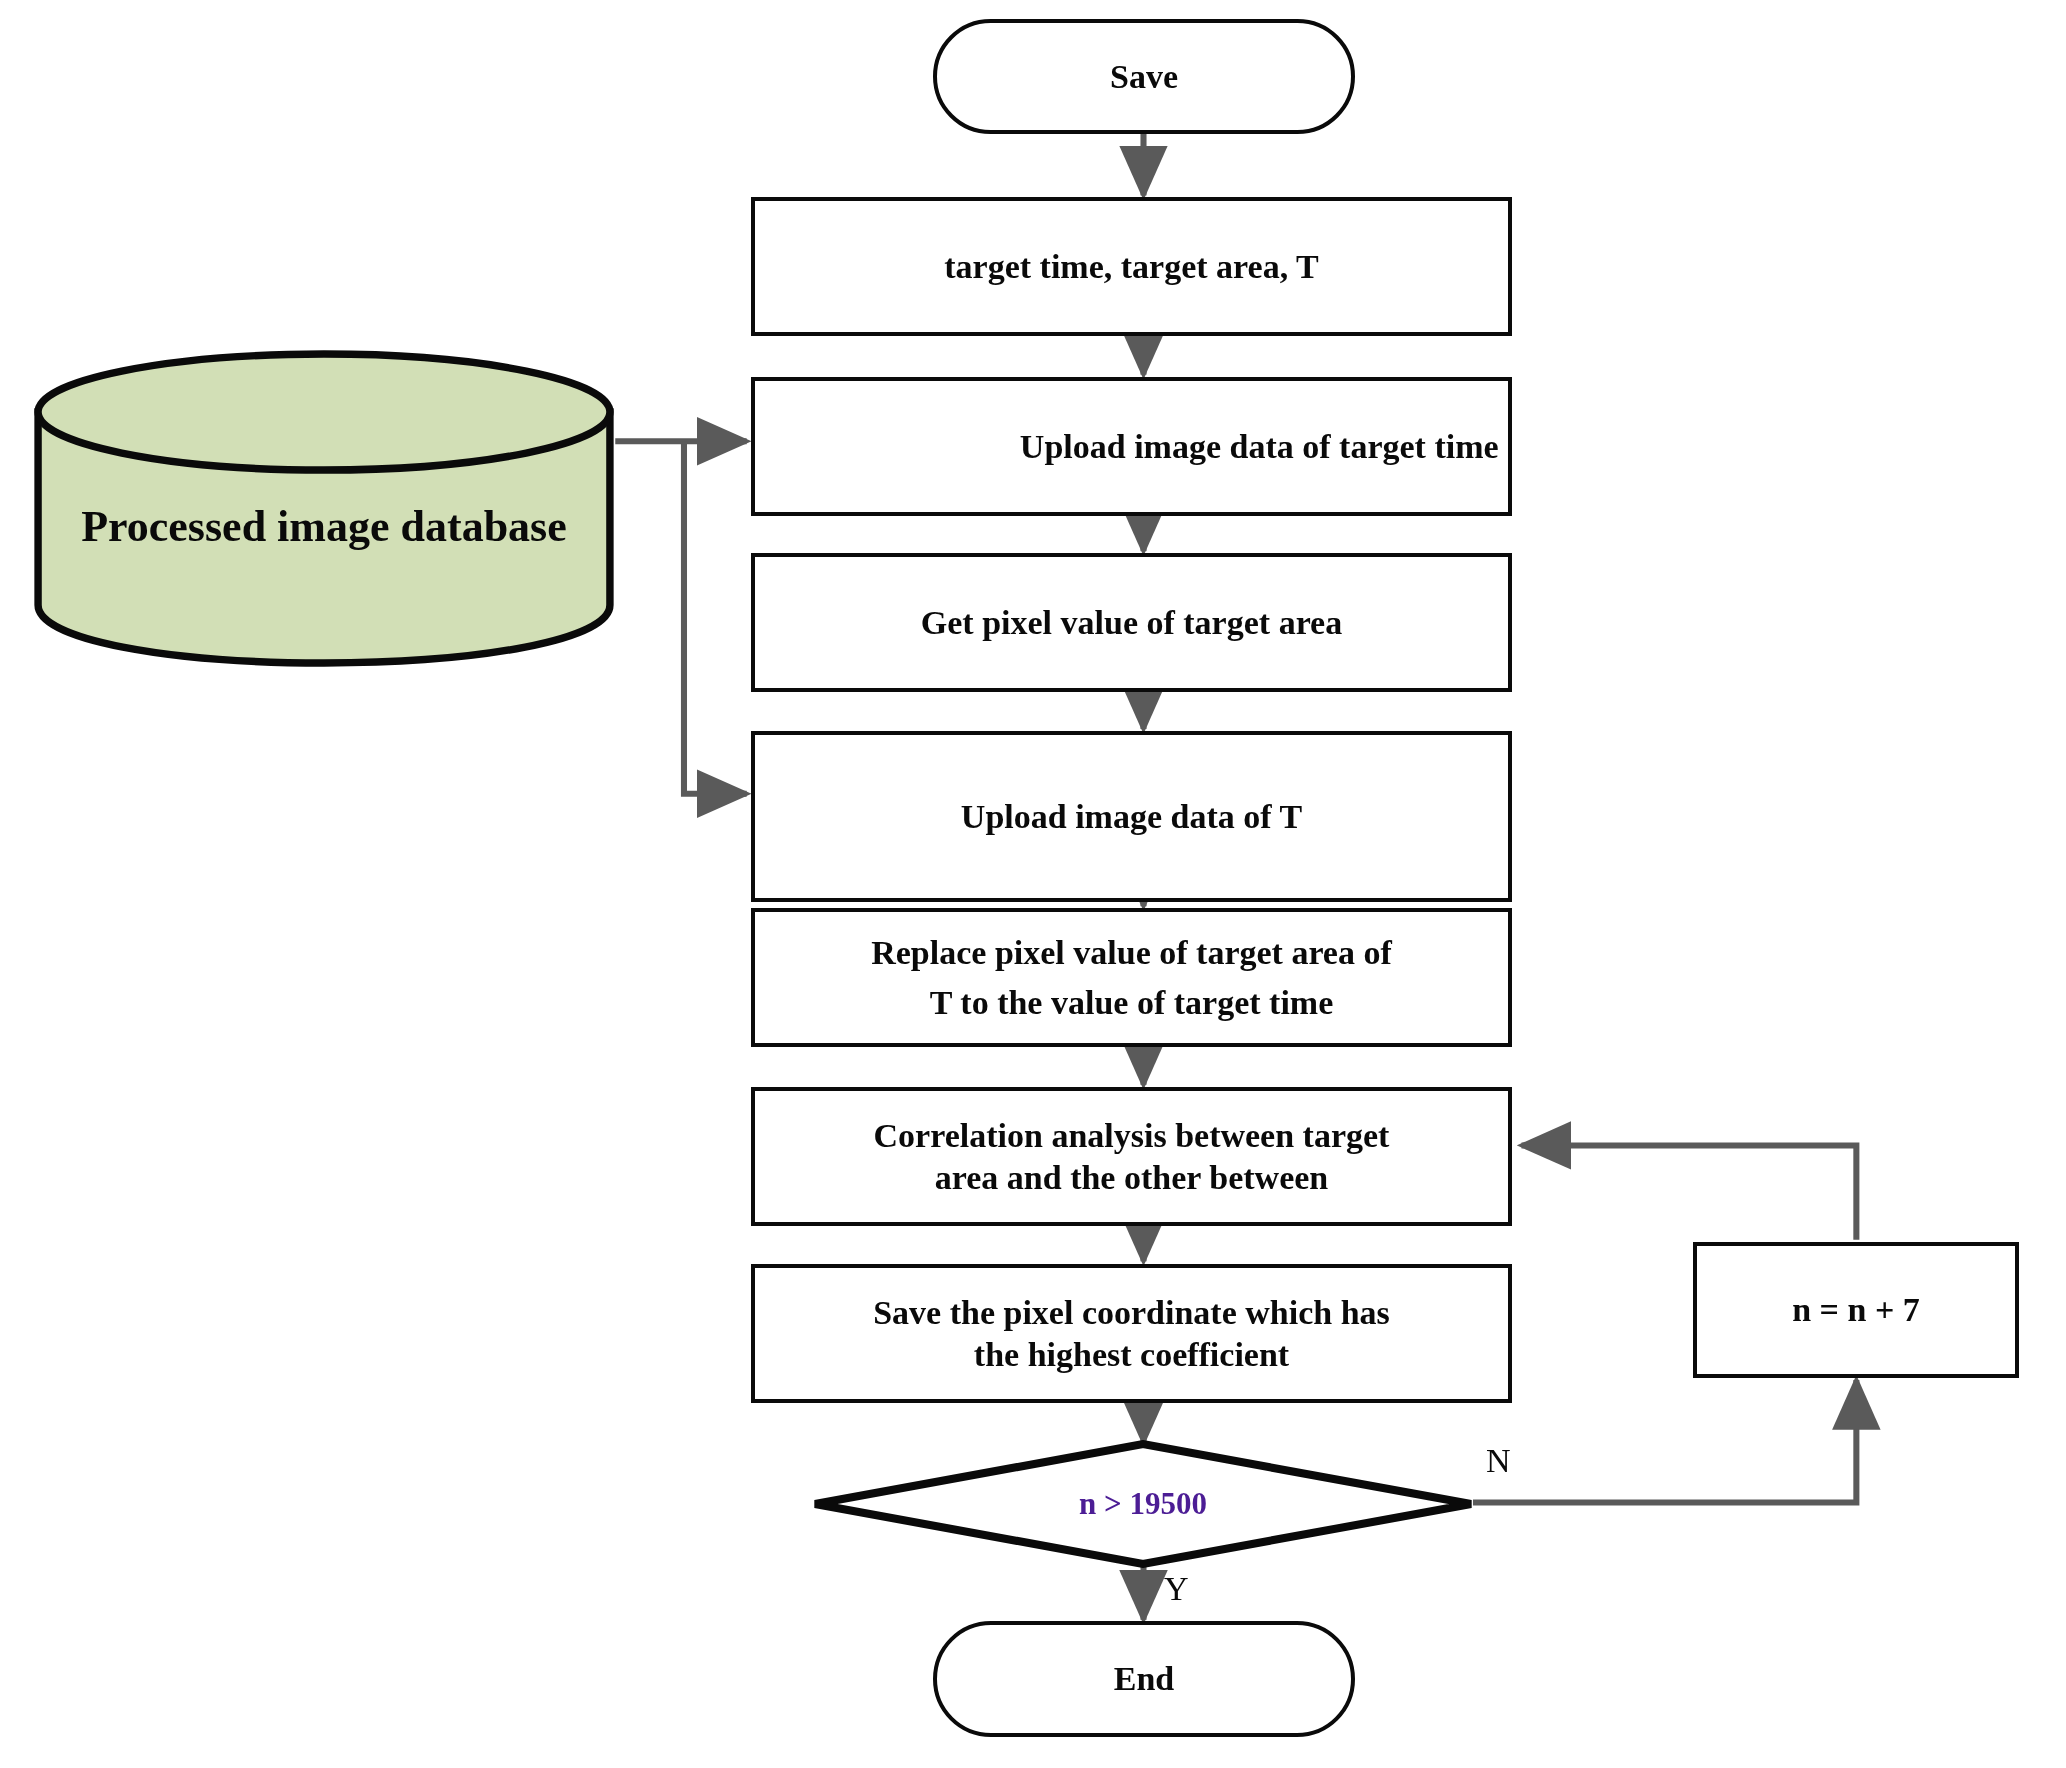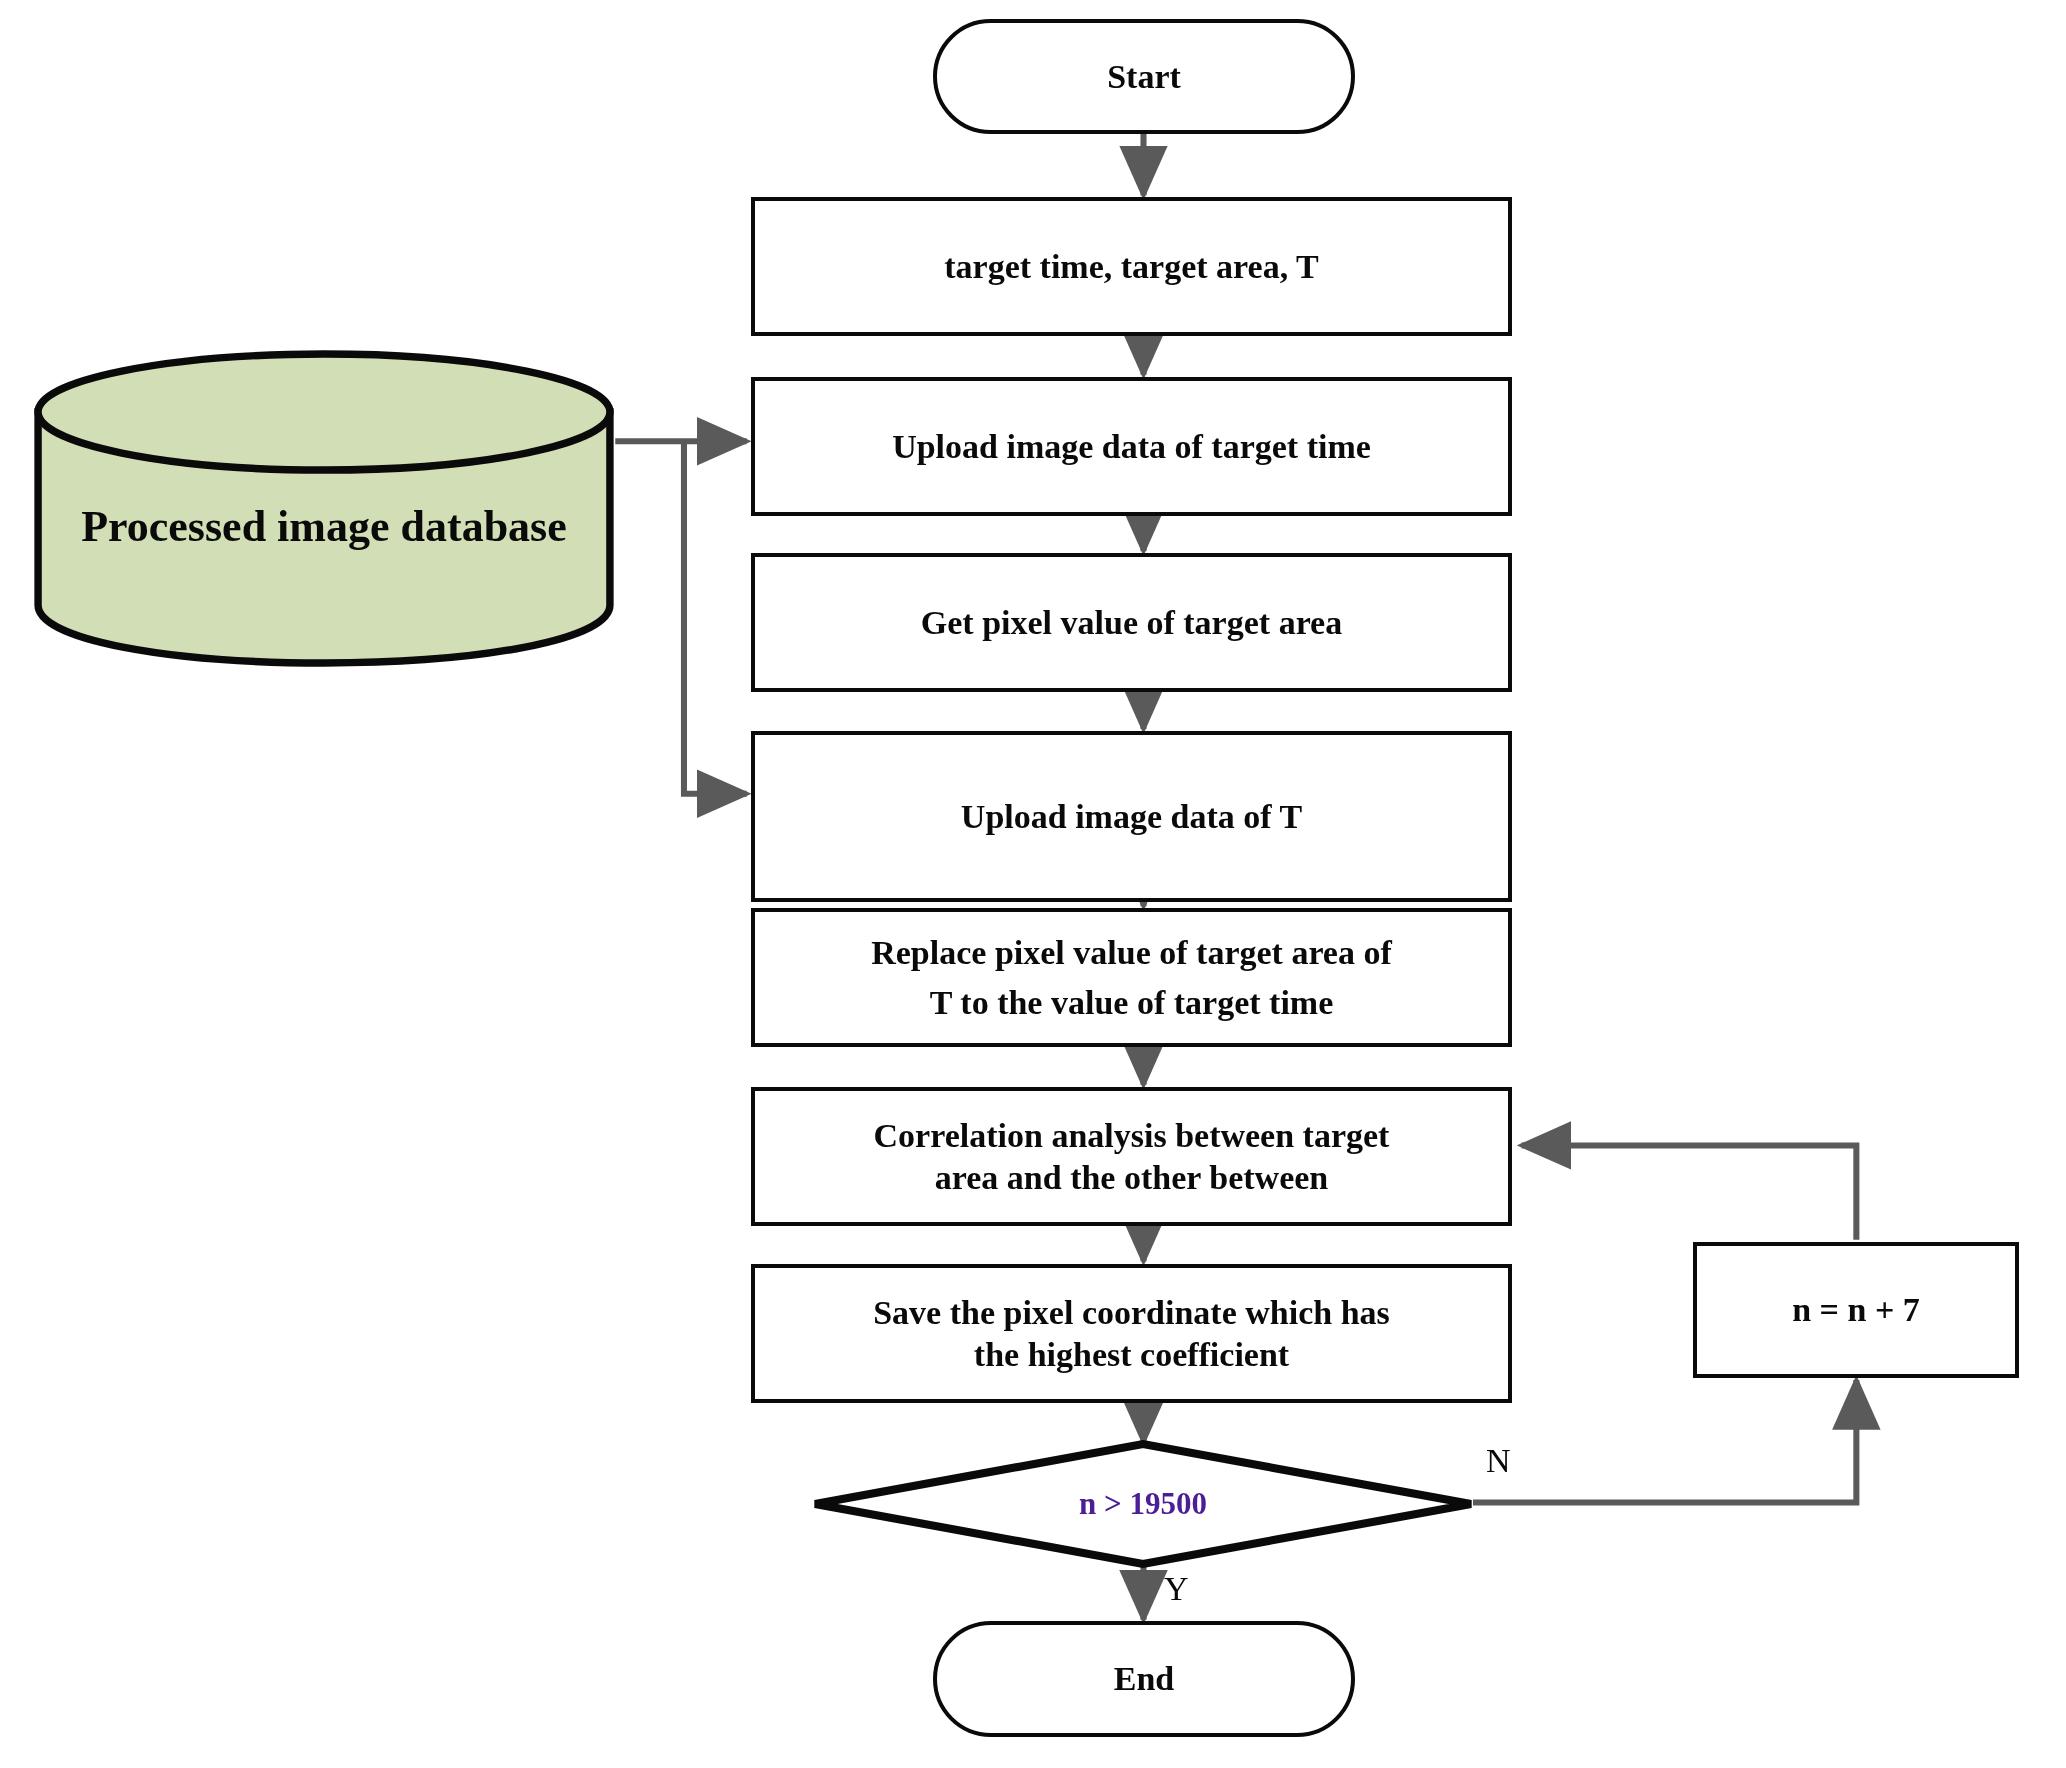--- a/index.html
+++ b/index.html
@@ -118,36 +118,36 @@
 
       <path d="M1015,655 L1015,1178 L1108,1178"></path>
 
       <path d="M2186,2230 L2755,2230 L2755,2048"></path>
 
       <path d="M2755,1840 L2755,1700 L2258,1700"></path>
     </g>
   </svg>
 
   <div class="node terminal" style="left:933px; top:19px; width:422px; height:115px;">
-    <span>Start</span>
+    <span>Save</span>
   </div>
 
   <div class="node process" style="left:751px; top:197px; width:761px; height:139px;">
     <span>target time, target area, T</span>
   </div>
 
   <div class="db-wrap" style="left:32px; top:348px; width:584px; height:321px;">
     <svg width="584" height="321" viewBox="0 0 866 476">
       <path d="M9,95 L9,381 C9,433 203,467 433,467 C663,467 857,433 857,381 L857,95 Z" fill="#d2dfb6" stroke="#0a0a0a" stroke-width="11"></path>
       <ellipse cx="433" cy="95" rx="424" ry="86" fill="#d2dfb6" stroke="#0a0a0a" stroke-width="11"></ellipse>
     </svg>
     <div class="db-label">Processed image database</div>
   </div>
 
-  <div class="node process" style="left:751px; top:377px; width:761px; height:139px;">
+  <div class="node process" style="left:751px; top:377px; width:761px; height:139px;justify-content:flex-end;">
     <span>Upload image data of target time</span>
   </div>
 
   <div class="node process" style="left:751px; top:553px; width:761px; height:139px;">
     <span>Get pixel value of target area</span>
   </div>
 
   <div class="node process" style="left:751px; top:731px; width:761px; height:171px;">
     <span>Upload image data of T</span>
   </div>

